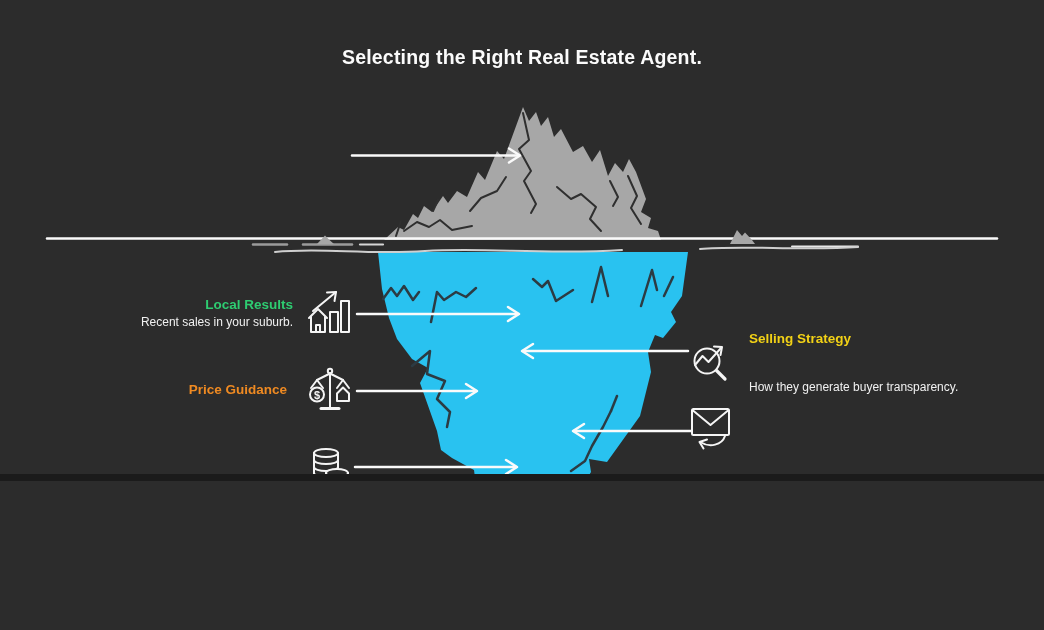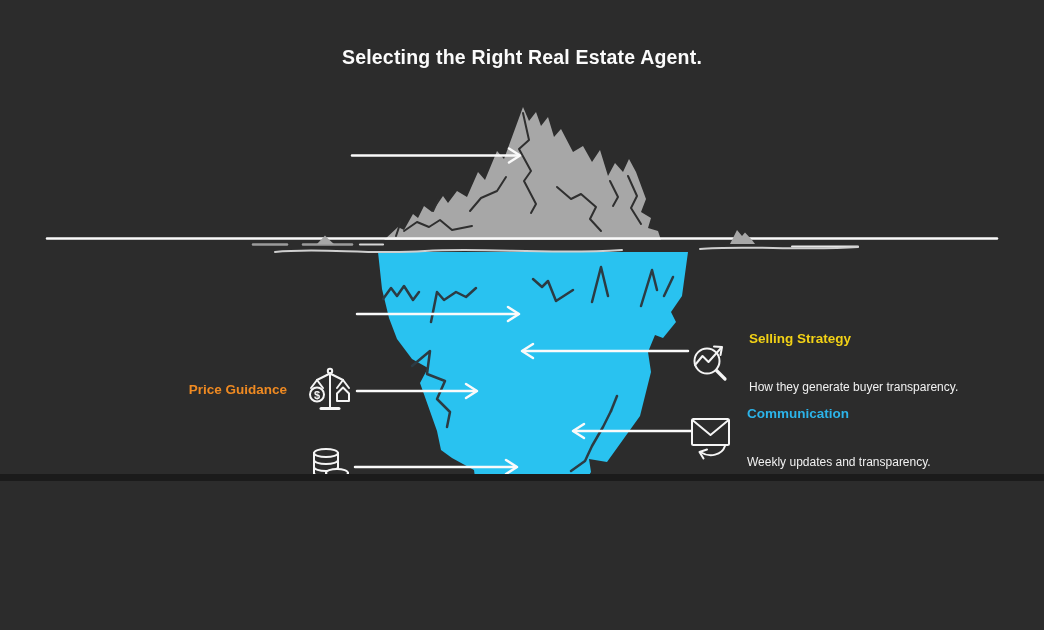--- a/index.html
+++ b/index.html
@@ -100,20 +100,37 @@
         <line x1="355" y1="467" x2="516" y2="467"></line>
           <path d="M506,460 L517,467 L506,474"></path>
       </g>
       <g>
         <line x1="691" y1="508" x2="526" y2="508"></line>
           <path d="M536,501 L525,508 L536,515"></path>
       </g>
     </g>
   </svg>
 
+  <div class="item left-side" style="top:289px;">
+    <div class="txt">
+      <span class="label c-green">Local Results</span>
+      <span class="desc">Recent sales in your suburb.</span>
+    </div>
+    <span class="icon">
+      <svg width="46" height="48" viewBox="0 0 46 48">
+        <path d="M3,29 L12,20 L21,29"></path>
+        <path d="M5,28 V43 H19 V28"></path>
+        <path d="M10,43 V36 H14 V43"></path>
+        <rect x="24" y="23" width="8" height="20"></rect>
+        <rect x="35" y="12" width="8" height="31"></rect>
+        <path d="M7,22 L30,3"></path>
+        <path d="M21,3.5 L30,3 L28.5,12"></path>
+      </svg>
+    </span>
+  </div>
 
   <div class="item left-side" style="top:367px;gap:21px;">
     <div class="txt">
       <span class="label c-orange">Price Guidance</span>
     </div>
     <span class="icon">
       <svg width="44" height="46" viewBox="0 0 44 46">
         <circle cx="22" cy="4" r="2.2"></circle>
         <path d="M22,6.5 V40"></path>
         <path d="M13,41.5 H31" stroke-width="3"></path>
@@ -161,21 +178,17 @@
 
   <div class="item right-side" style="top:405px;">
     <span class="icon">
       <svg width="44" height="46" viewBox="0 0 44 46">
         <rect x="2" y="4" width="37" height="26" rx="1.5"></rect>
         <path d="M3,5.5 L20.5,20 L38,5.5"></path>
         <path d="M35,31 C32,40 20,43 10,37"></path>
         <path d="M17,34.5 L9.5,37 L13.5,43.5"></path>
       </svg>
     </span>
-    <div class="txt">
-      <span class="label c-blue">Communication</span>
-      <span class="desc">Weekly updates and transparency.</span>
-    </div>
   </div>
 
 
   <div class="bottom-strip"></div>
 </div>
 
 </body></html>

